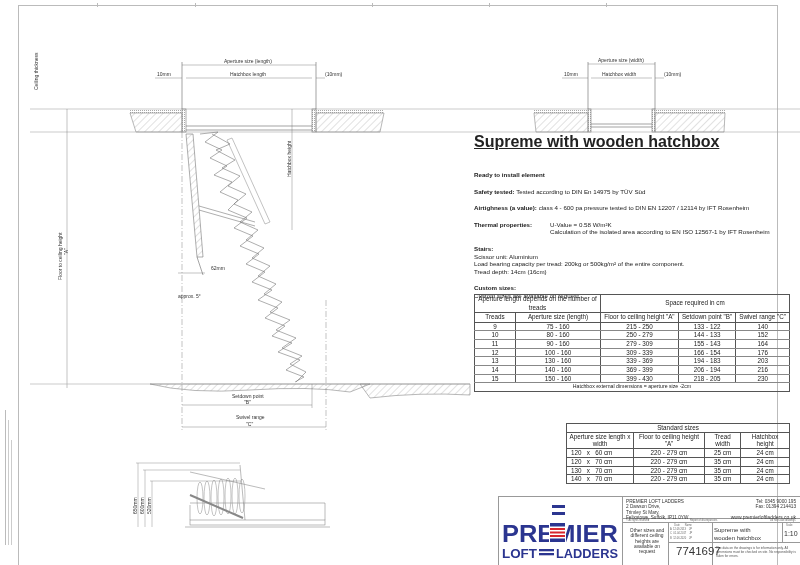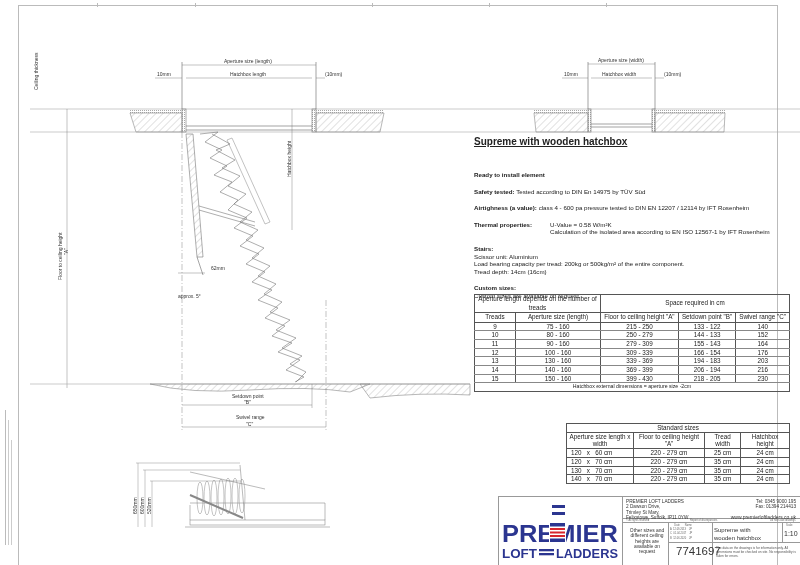--- a/index.html
+++ b/index.html
@@ -3,21 +3,21 @@
 <meta charset="utf-8">
 <style>
   html, body { margin:0; padding:0; background:#fff; }
   body { width:800px; height:565px; position:relative; overflow:hidden; font-family:"Liberation Sans", sans-serif; color:#222; }
   .frame { position:absolute; left:18px; top:5px; width:760px; height:560px; border-left:1px solid #bbb; border-top:1px solid #bbb; border-right:1px solid #bbb; box-sizing:border-box; }
   .tick { position:absolute; top:3px; width:1px; height:4px; background:#bbb; }
   svg.drawing { position:absolute; left:0; top:0; }
   .dim-text { font-family:"Liberation Sans", sans-serif; font-size:5px; fill:#333; }
 
   .spec { position:absolute; left:474px; top:136px; width:320px; font-size:6.2px; line-height:7.6px; color:#222; }
-  .spec .title { font-size:10px; font-weight:bold; text-decoration:underline; margin-bottom:23px; line-height:12px; }
+  .spec .title { font-size:16px; font-weight:bold; text-decoration:underline; margin-bottom:23px; line-height:12px; }
   .spec .blk { margin-bottom:9px; }
   .spec b { font-weight:bold; }
   .spec .row { display:flex; }
   .spec .row .lbl { width:76px; font-weight:bold; flex:none; }
 
   table { border-collapse:collapse; font-family:"Liberation Sans", sans-serif; }
   .t1 { position:absolute; left:474px; top:294px; width:316px; font-size:6.3px; }
   .t1 td { border:1px solid #555; text-align:center; padding:0 2px; line-height:7.7px; }
   .t1 .hdr td { line-height:8.5px; }
   .t1 tr.data td { border-top:1px solid #888; border-bottom:1px solid #888; }

